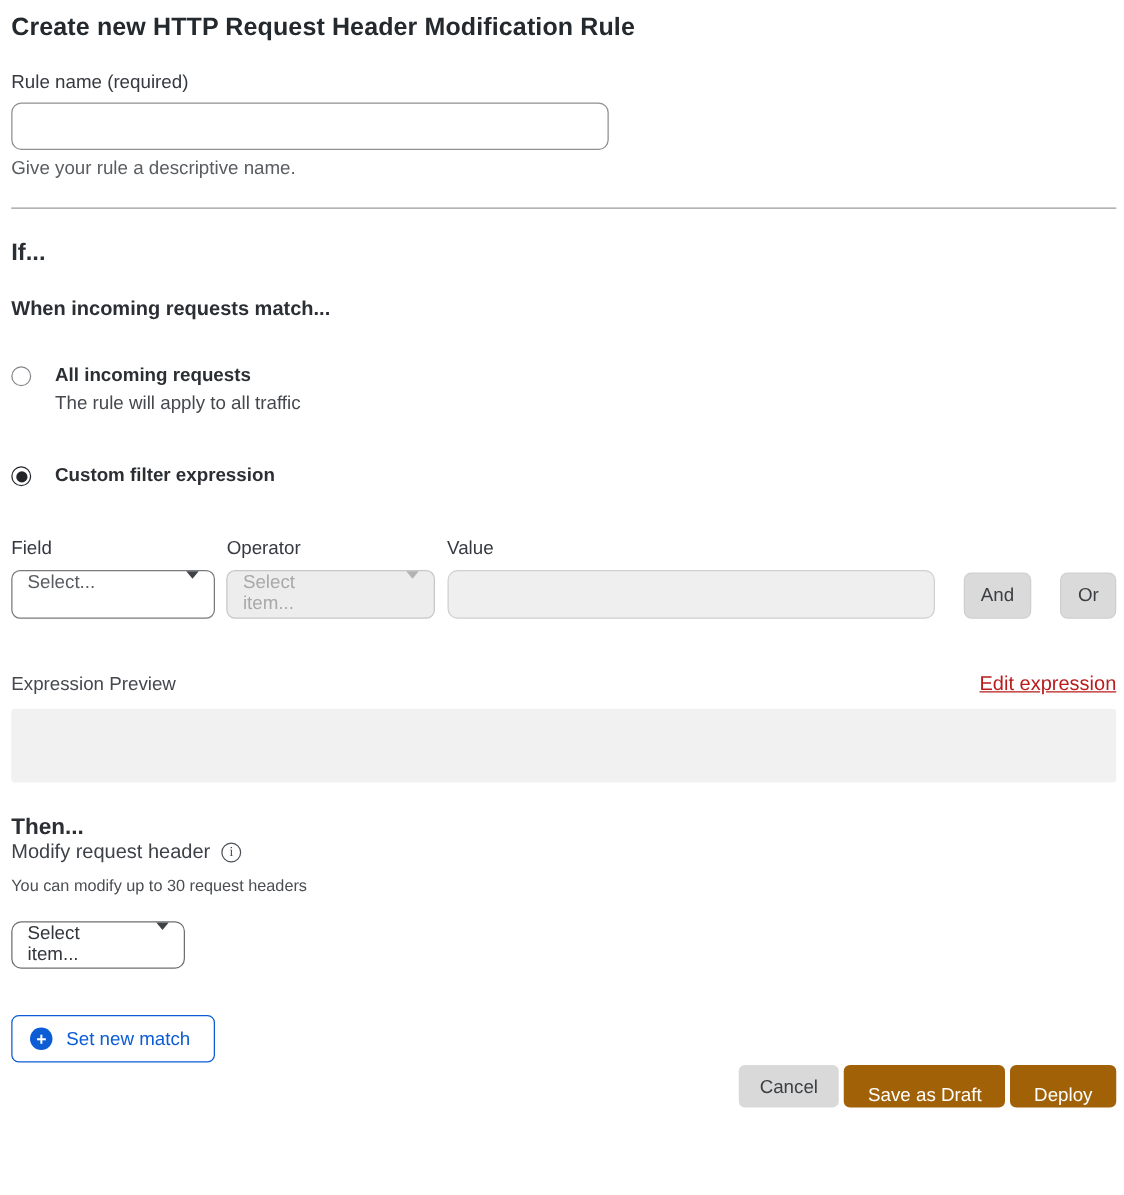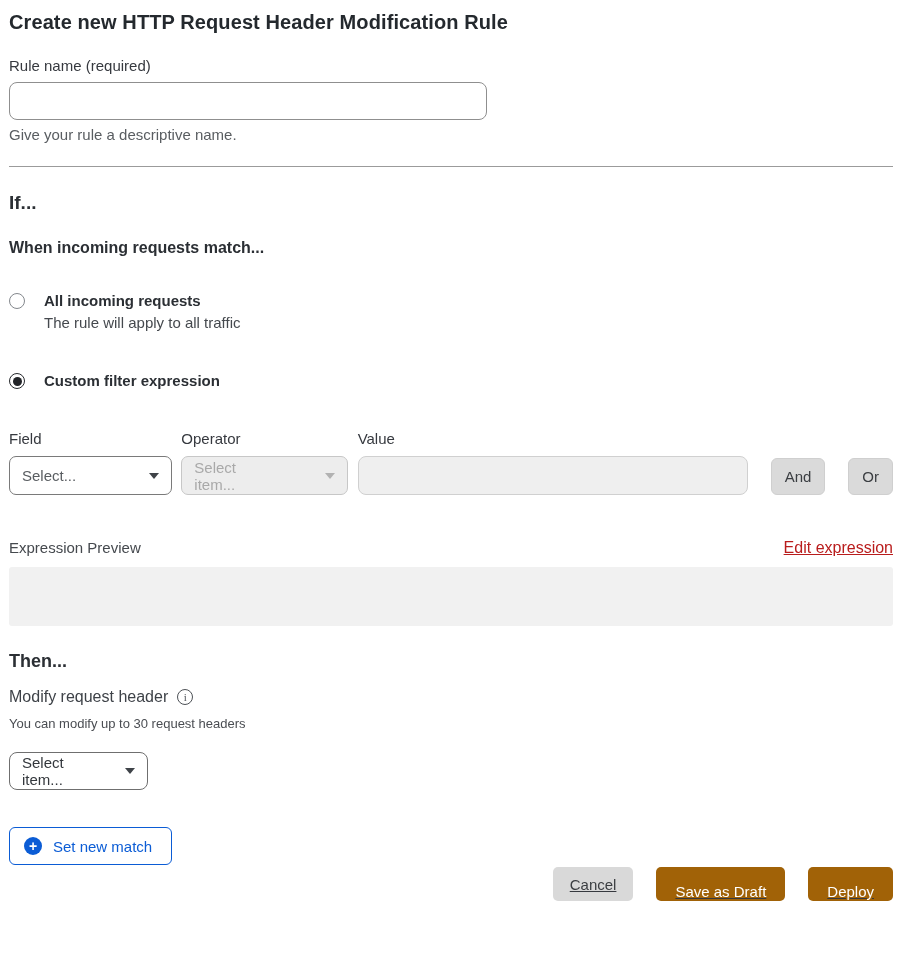--- a/index.html
+++ b/index.html
@@ -53,21 +53,21 @@
   }
   .radio-texts { margin-left: 19px; }
   .radio-label { font-size: 15px; font-weight: 700; color: #2b2f34; line-height: 18px; }
   .radio-desc { font-size: 15px; color: #45494e; margin-top: 4px; line-height: 18px; }
 
   
   .builder-row { display: flex; align-items: flex-end; margin-top: 40px; }
   .builder-col .col-label { font-size: 15px; color: #36393f; margin-bottom: 9px; line-height: 17px; }
   .sel {
     height: 39px; border-radius: 7px; padding: 0 12px;
-    display: flex; align-items: center; justify-content: space-between;
+    display: flex; justify-content: space-between;
     background: #fff; border: 1px solid #7a7a7a; cursor: pointer;
     font-size: 15px;
     gap: 48px;
   }
   .sel .sel-text { color: #595d61; }
   .sel.disabled { background: #ededed; border-color: #c7c7c7; cursor: default; }
   .sel.disabled .sel-text { color: #a9a9a9; }
   .caret {
     width: 0; height: 0; margin-left: 10px;
     border-left: 5px solid transparent; border-right: 5px solid transparent;
@@ -98,21 +98,21 @@
   .preview-label { font-size: 15px; color: #45494e; }
   .edit-link { font-size: 16px; color: #b91c1c; text-decoration: underline; cursor: pointer; }
   .preview-box {
     margin-top: 10px; height: 59px; width: 100%;
     background: #f1f1f1; border-radius: 3px;
     font-size: 14px; color: #45494e; padding: 8px 12px;
   }
 
   
   .h-then { font-size: 18px; font-weight: 700; color: #2b2f34; margin: 25px 0 0 0; line-height: 21px; }
-  .modify-row { display: flex; align-items: center; margin-top: 15px; }
+  .modify-row { display: flex; align-items: center; }
   .modify-label { font-size: 16px; color: #3e4248; line-height: 20px; }
   .info-icon {
     width: 16px; height: 16px; margin-left: 9px;
     border: 1px solid #4d5156; border-radius: 50%;
     display: inline-flex; align-items: center; justify-content: center;
     font-size: 11px; color: #4d5156; font-style: normal;
     font-family: "Liberation Serif", serif; cursor: pointer;
   }
   .small-help { font-size: 13px; color: #4a4d52; margin-top: 9px; line-height: 16px; }
   .header-select { width: 139px; margin-top: 20px; height: 38px; border-color: #6f6f6f; border-radius: 8px; }
@@ -128,21 +128,21 @@
   .plus-icon {
     width: 18px; height: 18px; margin-right: 11px;
     background: #0b5cd5; border-radius: 50%;
     display: inline-flex; align-items: center; justify-content: center;
     color: #fff; font-size: 14px; font-weight: 700; line-height: 1;
   }
 
   
   .footer {
     display: flex; justify-content: flex-end; align-items: center;
-    gap: 23px; margin-top: 2px; padding-bottom: 20px; text-decoration: underline;
+    gap: 4px; margin-top: 2px; padding-bottom: 20px;
   }
   .btn {
     height: 34px; border: none; border-radius: 5px;
     font-size: 15px; cursor: pointer;
     font-family: "Liberation Sans", sans-serif;
   }
   .btn-gray { background: #d9d9d9; color: #3b3e42; padding: 0 17px; }
   .btn-blue { background: #a16207; color: #ffffff; padding: 16px 19px; }
 </style>
 </head>

